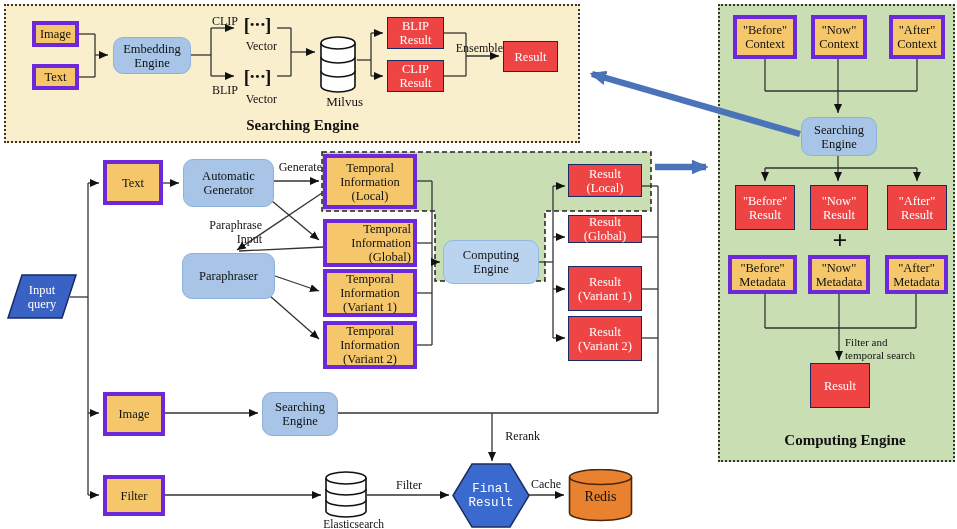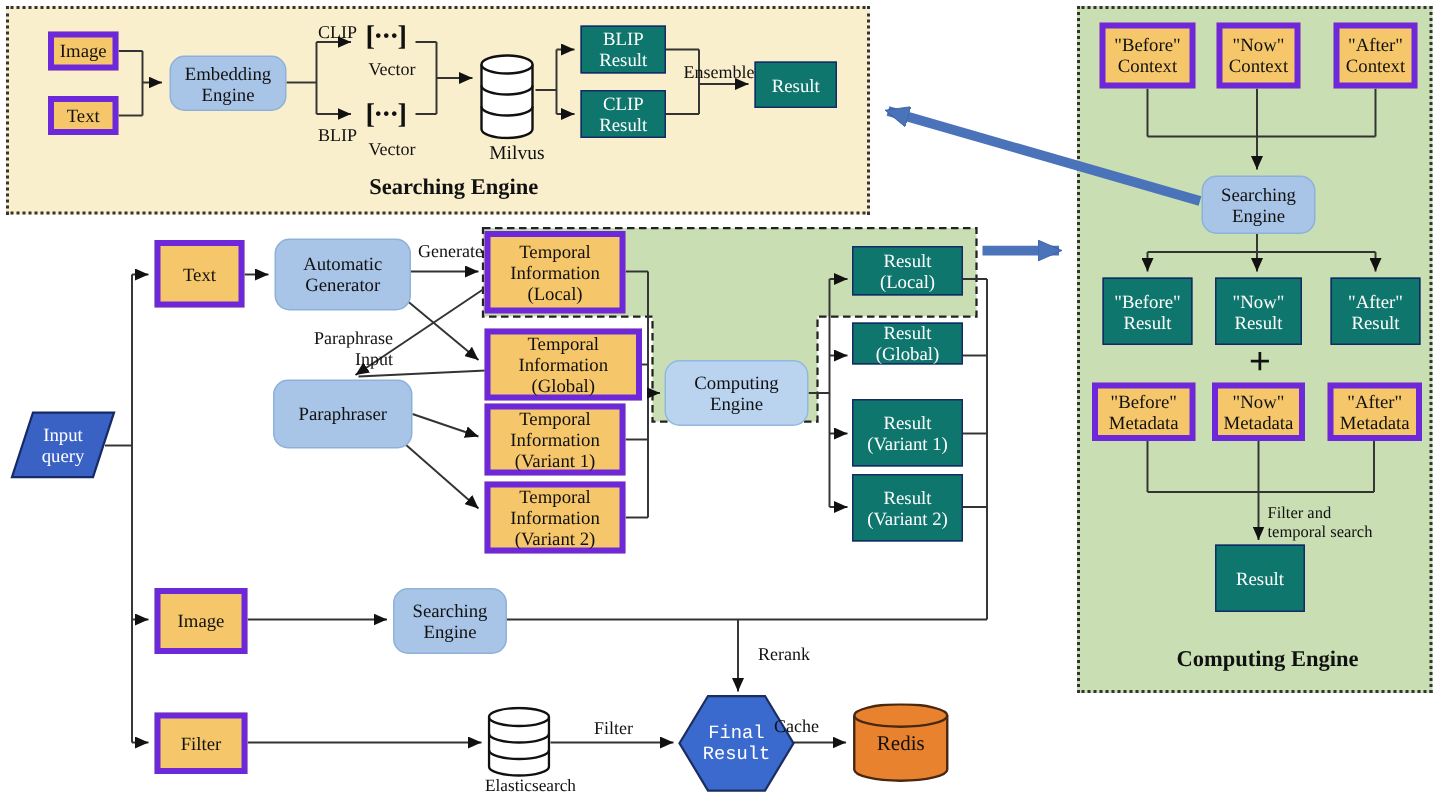--- a/index.html
+++ b/index.html
@@ -12,21 +12,21 @@
   .greenp{left:718px;top:4px;width:237px;height:458px;background:#c9dfb3;border:2px dotted #333;}
   svg.overlay{position:absolute;left:0;top:0;z-index:1;}
   .node{
     position:absolute;box-sizing:border-box;z-index:2;
     display:flex;align-items:center;justify-content:center;text-align:center;
     font-size:12.5px;line-height:1.12;padding:1px 2px;
   }
   .yb{background:#f6c76a;border:4px solid #6d28d9;}
   .lb{background:#a8c5e7;border:1px solid #8db1d9;border-radius:10px;}
   .lb2{background:#bad4f0;border:1px solid #93b8de;border-radius:10px;}
-  .db{background:#0f766e;border:1.5px solid #162a66;color:#fff;}
+  .db{background:#ef4444;border:1.5px solid #162a66;color:#fff;}
   .plain{background:transparent;border:none;}
   .lbl{position:absolute;z-index:2;font-size:12px;line-height:1.15;color:#111;text-align:right;}
   .title{position:absolute;z-index:2;font-weight:bold;font-size:15px;text-align:center;color:#111;}
   .vicon{font-size:19px;font-weight:bold;letter-spacing:-1px;}
   .plus{font-size:26px;font-weight:bold;}
   .small{font-size:11px;text-align:left;}
   .es{font-size:11.5px;}
   .cyl{position:absolute;z-index:2;}
 </style>
 </head>
@@ -170,21 +170,21 @@
 <div class="lbl small" style="left:845px;top:336px;width:80px;">Filter and temporal search</div>
 <div class="node db" style="left:810px;top:363px;width:60px;height:45px;">Result</div>
 
 <div class="node plain" style="left:16px;top:277px;width:52px;height:40px;color:#fff;text-align:center;">Input query</div>
 <div class="node yb" style="left:103px;top:160px;width:60px;height:45px;">Text</div>
 <div class="node lb" style="left:183px;top:159px;width:91px;height:48px;">Automatic Generator</div>
 <div class="lbl" style="left:274px;top:161px;width:48px;">Generate</div>
 <div class="lbl" style="left:200px;top:219px;width:62px;">Paraphrase Input</div>
 <div class="node lb" style="left:182px;top:253px;width:93px;height:46px;">Paraphraser</div>
 <div class="node yb" style="left:323px;top:154px;width:94px;height:55px;">Temporal Information (Local)</div>
-<div class="node yb" style="left:323px;top:219px;width:105px;height:48px;">Temporal Information (Global)</div>
+<div class="node yb" style="left:323px;top:219px;width:94px;height:48px;text-align:right;">Temporal Information (Global)</div>
 <div class="node yb" style="left:323px;top:269px;width:94px;height:48px;">Temporal Information (Variant 1)</div>
 <div class="node yb" style="left:323px;top:321px;width:94px;height:48px;">Temporal Information (Variant 2)</div>
 <div class="node lb2" style="left:443px;top:240px;width:96px;height:44px;">Computing Engine</div>
 <div class="node db" style="left:568px;top:164px;width:74px;height:33px;">Result (Local)</div>
 <div class="node db" style="left:568px;top:215px;width:74px;height:28px;">Result (Global)</div>
 <div class="node db" style="left:568px;top:266px;width:74px;height:45px;">Result (Variant 1)</div>
 <div class="node db" style="left:568px;top:316px;width:74px;height:45px;">Result (Variant 2)</div>
 <div class="node yb" style="left:103px;top:392px;width:62px;height:44px;">Image</div>
 <div class="node lb" style="left:262px;top:392px;width:76px;height:44px;">Searching Engine</div>
 <div class="node yb" style="left:103px;top:475px;width:62px;height:41px;">Filter</div>
@@ -193,20 +193,20 @@
     <path d="M1,7 L1,40 A20,6 0 0 0 41,40 L41,7" fill="#fff"></path>
     <ellipse cx="21" cy="7" rx="20" ry="6" fill="#fff"></ellipse>
     <path d="M1,18 A20,6 0 0 0 41,18"></path>
     <path d="M1,29 A20,6 0 0 0 41,29"></path>
   </svg>
 </div>
 <div class="lbl es" style="left:308px;top:518px;width:76px;">Elasticsearch</div>
 <div class="lbl" style="left:386px;top:479px;width:36px;">Filter</div>
 <div class="lbl" style="left:496px;top:430px;width:44px;">Rerank</div>
 <div class="node plain" style="left:455px;top:466px;width:72px;height:59px;color:#fff;font-family:Liberation Mono, monospace;">Final Result</div>
-<div class="lbl" style="left:508px;top:478px;width:38px;">Cache</div>
+<div class="lbl" style="left:523px;top:478px;width:38px;">Cache</div>
 <div class="cyl" style="left:568px;top:469px;">
   <svg width="65" height="53" viewBox="0 0 65 53" fill="none" stroke="#4a2810" stroke-width="1.6">
     <path d="M1.5,8 L1.5,44 A31,7.5 0 0 0 63.5,44 L63.5,8" fill="#e8822e"></path>
     <ellipse cx="32.5" cy="8" rx="31" ry="7.5" fill="#e8822e"></ellipse>
   </svg>
 </div>
 <div class="node plain" style="left:570px;top:488px;width:61px;height:18px;font-size:14px;">Redis</div>
 
 </body></html>

